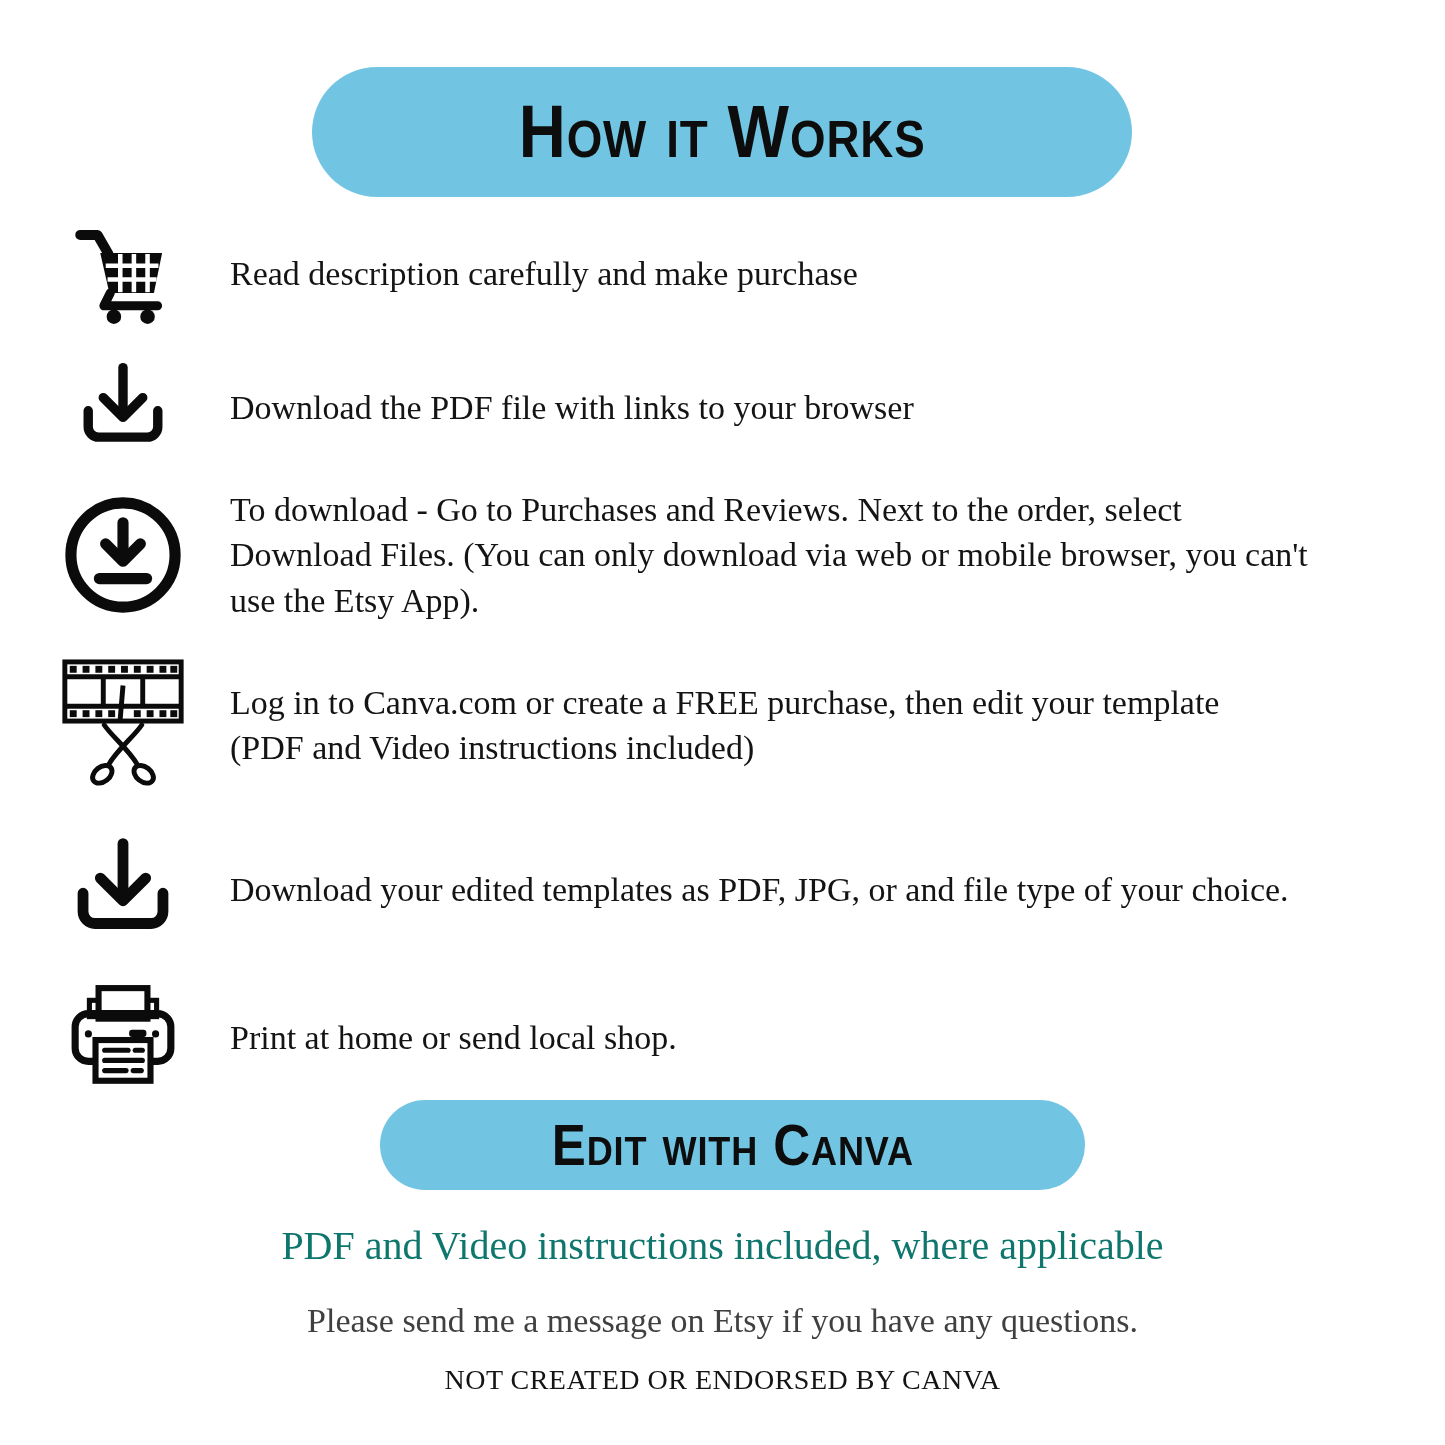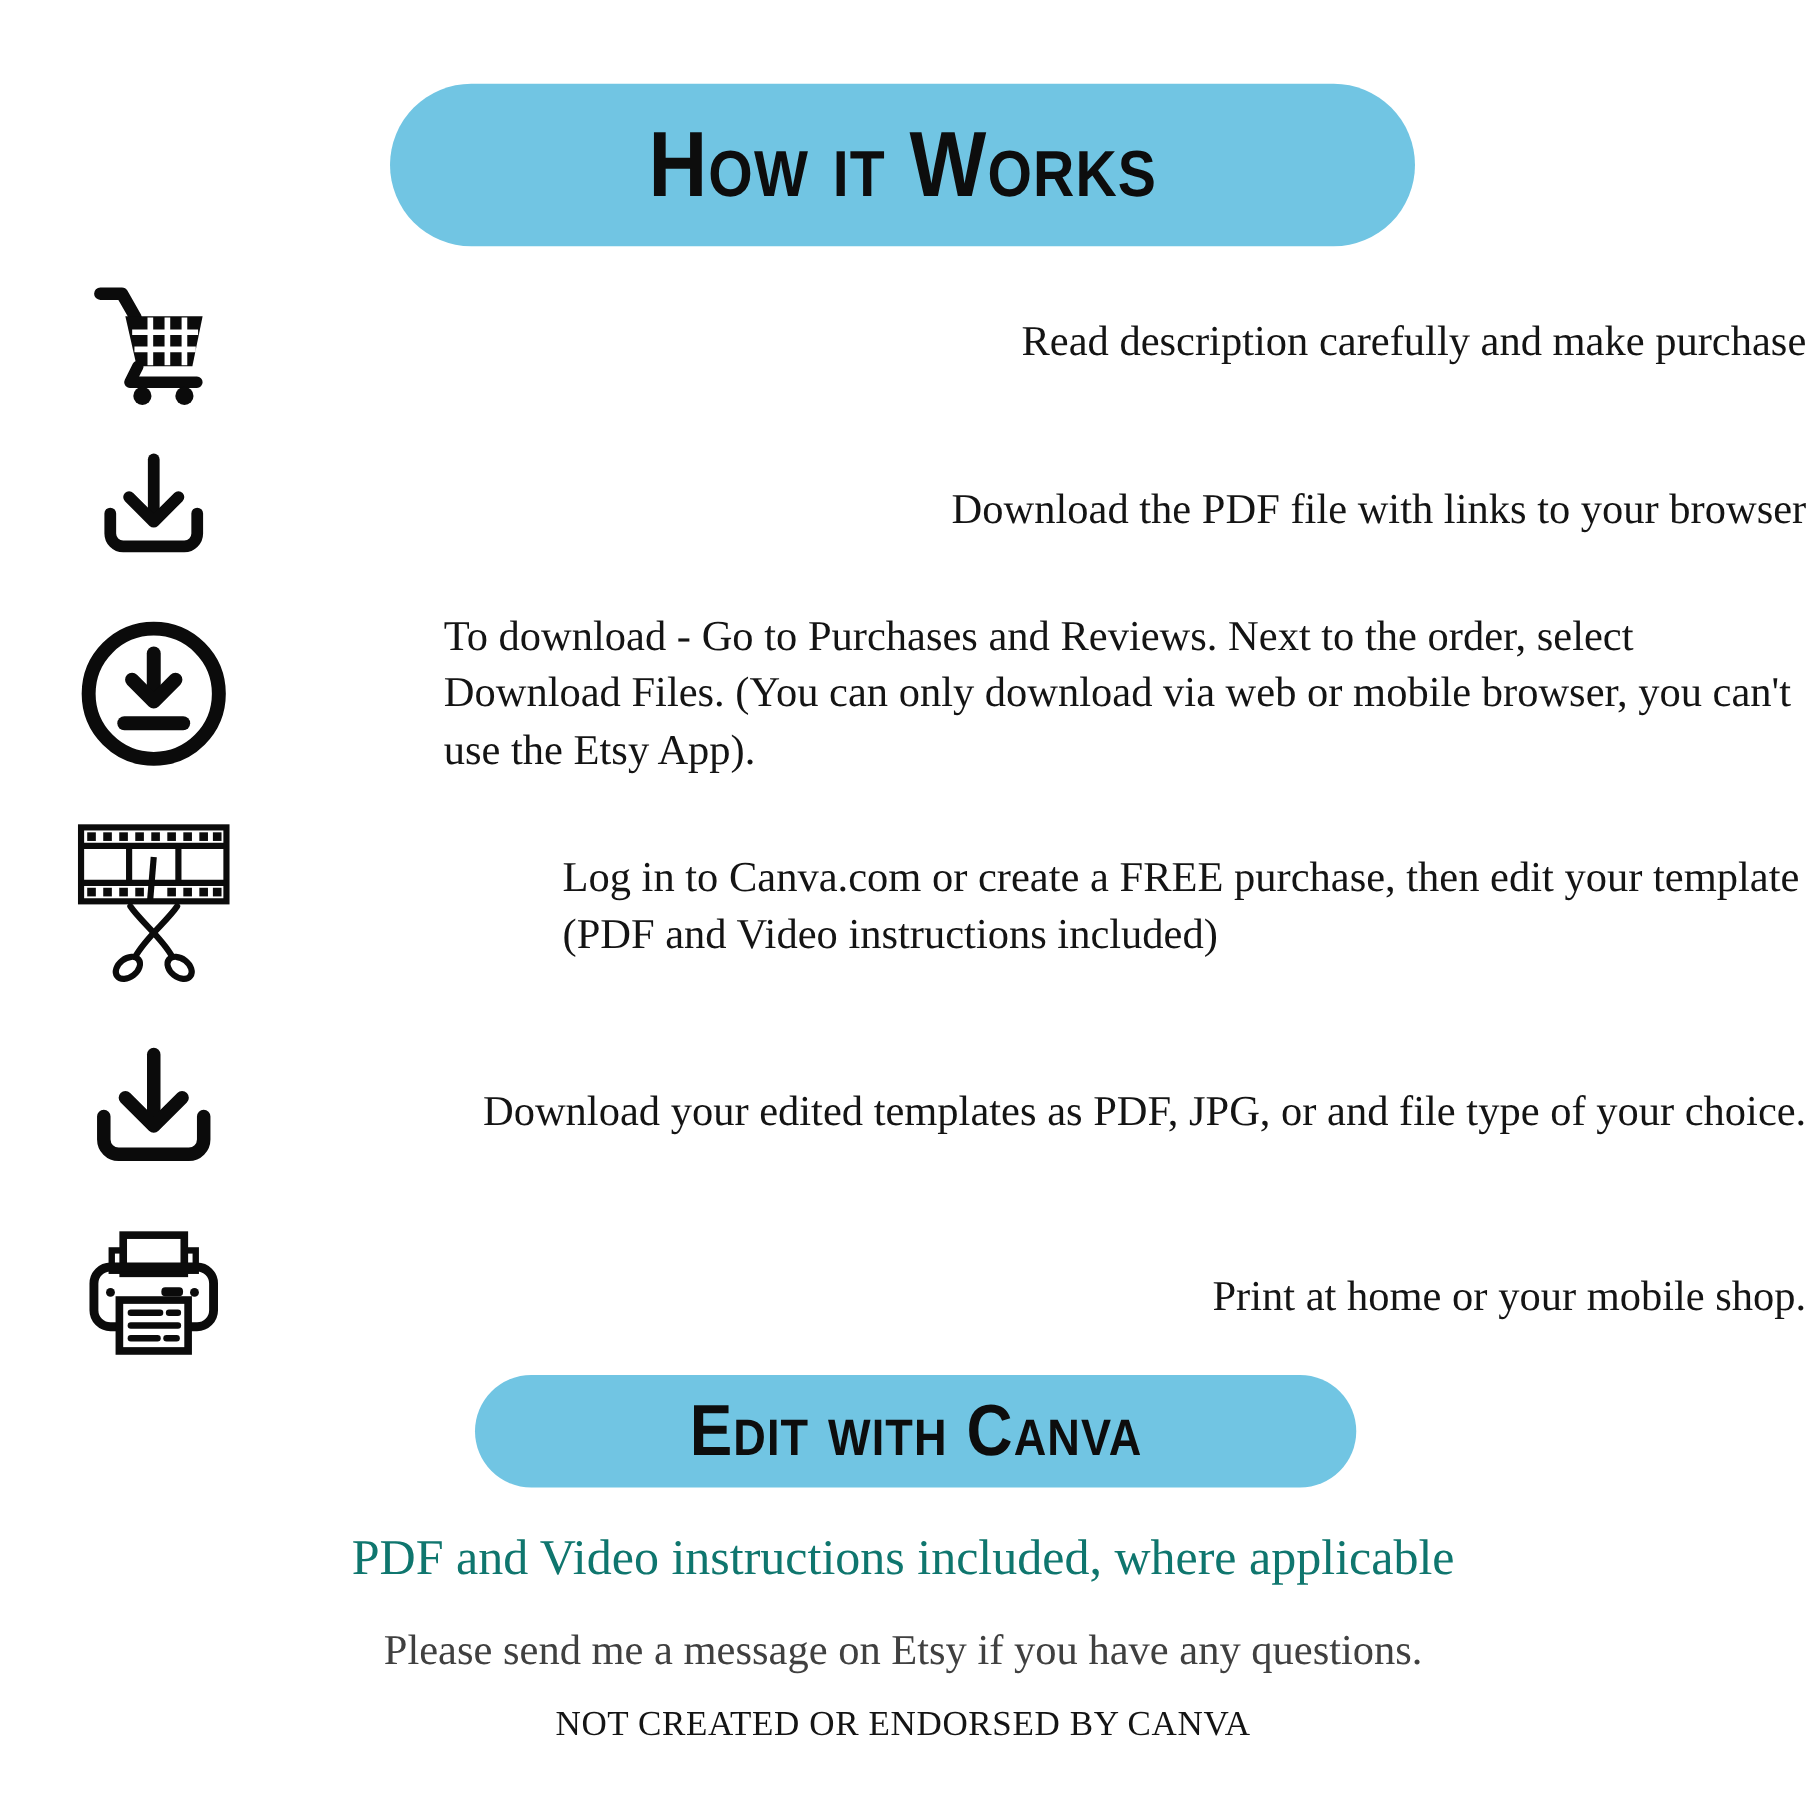--- a/index.html
+++ b/index.html
@@ -27,21 +27,21 @@
     transform:scaleX(0.88);
     transform-origin:center;
     white-space:nowrap;
     line-height:1;
   }
   .pill-top .pill-text{font-size:74px;}
   .pill-bottom .pill-text{font-size:58px;}
 
   .step{
     position:absolute;left:0;right:0;
-    display:flex;align-items:center;justify-content:space-between;
+    display:flex;align-items:center;
   }
   .icon-box{
     width:150px;margin-left:48px;flex:0 0 150px;
     display:flex;align-items:center;justify-content:center;
   }
   .icon-box svg{display:block;}
   .step-text{
     margin-left:32px;
     font-size:34px;
     line-height:1.33;
@@ -188,21 +188,21 @@
         <rect x="28" y="57" width="54" height="40" fill="#ffffff" stroke="#0b0b0b" stroke-width="6"></rect>
         <g stroke="#0b0b0b" stroke-width="5" stroke-linecap="round">
           <line x1="37" y1="67" x2="60" y2="67"></line>
           <line x1="67" y1="67" x2="74" y2="67"></line>
           <line x1="37" y1="77" x2="74" y2="77"></line>
           <line x1="37" y1="87" x2="58" y2="87"></line>
           <line x1="65" y1="87" x2="73" y2="87"></line>
         </g>
       </svg>
     </div>
-    <div class="step-text">Print at home or your mobile shop.</div>
+    <div class="step-text">Print at home or send local shop.</div>
   </div>
 
   <div class="pill pill-bottom">
     <span class="pill-text">Edit with Canva</span>
   </div>
 
   <p class="footer-line f1">PDF and Video instructions included, where applicable</p>
   <p class="footer-line f2">Please send me a message on Etsy if you have any questions.</p>
   <p class="footer-line f3">NOT CREATED OR ENDORSED BY CANVA</p>
 

